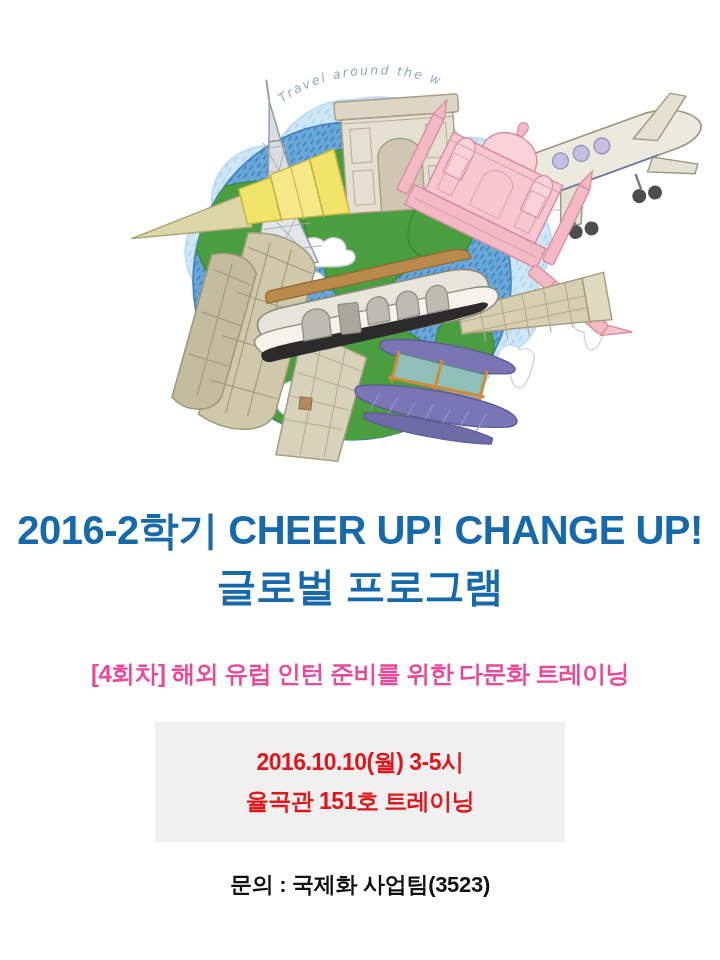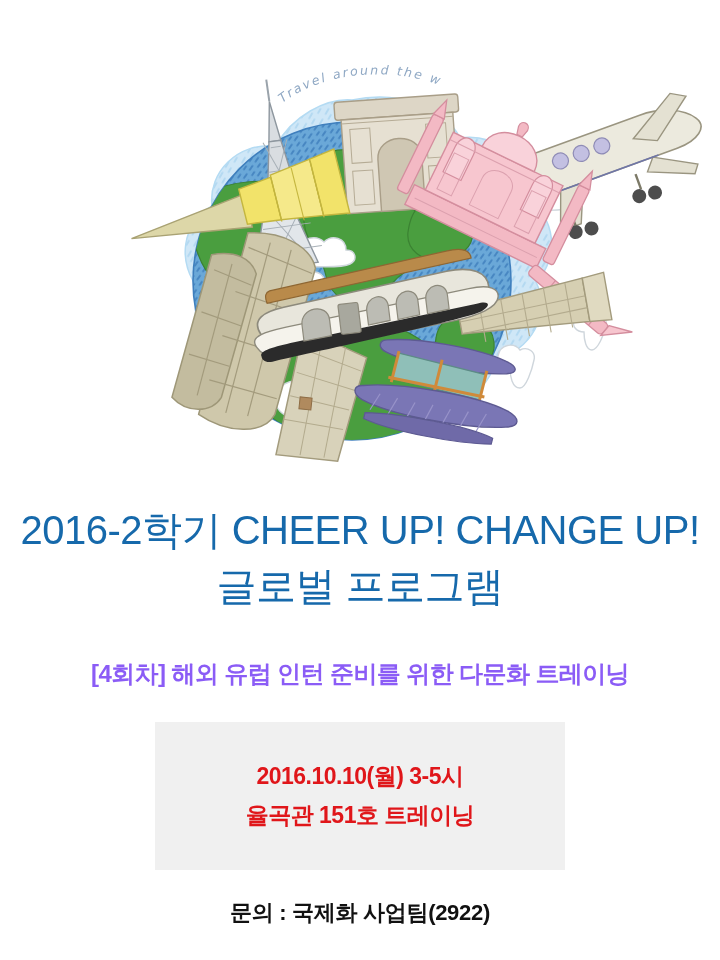--- a/index.html
+++ b/index.html
@@ -44,41 +44,41 @@
     flex: none;
     display: flex;
     flex-direction: column;
     align-items: center;
   }
 
   .title-line {
     color: #1669ab;
     font-size: 40px;
     line-height: 1.0;
-    font-weight: 400;
+    font-weight: 700;
     letter-spacing: -0.5px;
     white-space: nowrap;
     text-align: center;
   }
   .title-line-1 { margin-top: 40px; }
   .title-line-2 { margin-top: 16px; }
 
   .subtitle {
-    color: #8b5cf6;
+    color: #ec4899;
     font-size: 24px;
     font-weight: 700;
     letter-spacing: -0.6px;
     margin-top: 52px;
     white-space: nowrap;
     text-align: center;
   }
 
   .info-box {
     width: 410px;
-    height: 148px;
+    height: 120px;
     margin-top: 32px;
     background: #f0f0f0;
     display: flex;
     flex-direction: column;
     align-items: center;
     justify-content: center;
     box-sizing: border-box;
   }
   .info-line {
     color: #e01b १;
@@ -378,16 +378,16 @@
 
     <div class="title-line title-line-2">글로벌 프로그램</div>
 
     <div class="subtitle">[4회차] 해외 유럽 인턴 준비를 위한 다문화 트레이닝</div>
 
     <div class="info-box">
       <div class="info-line info-line-1">2016.10.10(월) 3-5시</div>
       <div class="info-line info-line-2">율곡관 151호 트레이닝</div>
     </div>
 
-    <div class="contact">문의 : 국제화 사업팀(2922)</div>
+    <div class="contact">문의 : 국제화 사업팀(3523)</div>
   </div>
 
 </div>
 
 </body></html>

